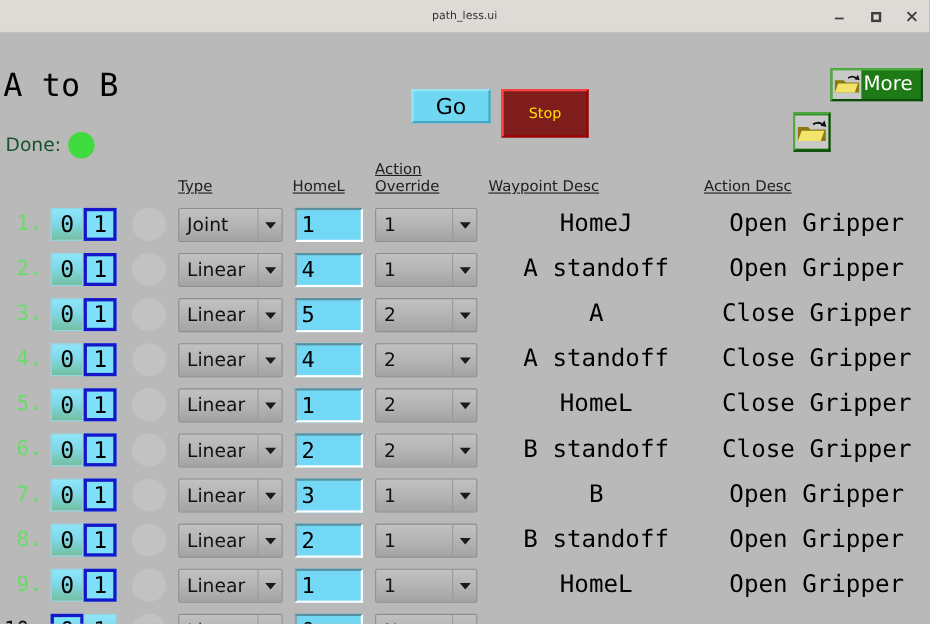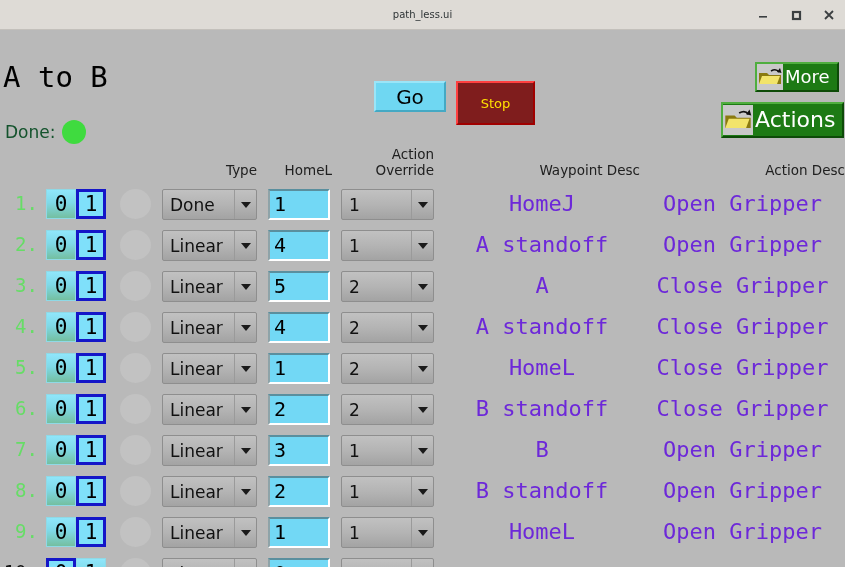--- a/index.html
+++ b/index.html
@@ -57,21 +57,21 @@
     border-right:2px solid #0d4b08;border-bottom:2px solid #0d4b08;
     box-sizing:border-box;cursor:pointer;color:#fff;text-align:right;
   }
   .fbtn .flabel{font-size:18px;padding:0 7px 0 2px;color:#ffffff;line-height:1;}
   .fbtn .ficon{width:26px;height:26px;flex:0 0 26px;background:#c9c9c9;display:block;}
   .more{left:755px;top:32px;height:30px;}
   .actions{left:721px;top:72px;height:36px;}
   .actions .ficon{width:30px;height:30px;flex:0 0 30px;}
   .actions .flabel{font-size:22px;}
   
-  .hdr{position:absolute;font-size:13.5px;color:#202020;text-align:right;}
+  .hdr{position:absolute;font-size:13.5px;color:#202020;text-align:left;text-decoration:underline;}
   
   .row{position:absolute;left:0;width:845px;height:41px;}
   .rnum{
     position:absolute;left:0;width:38px;text-align:right;
     font-size:19px;line-height:41px;
     font-family:"DejaVu Sans Mono","Liberation Mono",monospace;
   }
   .rnum.green{color:#66dd66;}
   .rnum.black{color:#101010;}
   .tog{position:absolute;left:46px;top:6px;display:flex;height:30px;}
@@ -109,21 +109,21 @@
     box-sizing:border-box;background:#72d8f5;
     border-top:2px solid #5a8f9e;border-left:2px solid #8ea3a8;
     border-right:2px solid #ffffff;border-bottom:2px solid #ffffff;
     font-size:20px;color:#000;padding-left:4px;line-height:27px;
     font-family:"DejaVu Sans Mono","Liberation Mono",monospace;
     cursor:text;
   }
   .wdesc,.adesc{
     position:absolute;top:0;height:41px;line-height:41px;text-align:center;
     font-family:"DejaVu Sans Mono","Liberation Mono",monospace;
-    font-size:22px;color:#6d28d9;
+    font-size:22px;color:#000000;
   }
   .wdesc{left:444px;width:196px;}
   .adesc{left:640px;width:205px;}
 </style>
 </head>
 <body>
 
 <div class="titlebar">
   <div class="ttl">path_less.ui</div>
   <div class="wbtns">
@@ -173,40 +173,39 @@
   <div class="fbtn actions">
     <span class="ficon">
       <svg width="30" height="30" viewBox="0 0 26 26">
         <rect width="26" height="26" fill="#c9c9c9"></rect>
         <path d="M2 20 V9 h8 l2 2 h12 v9 z" fill="#8a7a10"></path>
         <path d="M2 20 l3 -8 h18 l-3 8 z" fill="#f2e46b"></path>
         <path d="M14 7 q5 -3 8 1" stroke="#111" stroke-width="1.6" fill="none"></path>
         <path d="M23 4 l1.5 5 l-4.5 -1 z" fill="#111"></path>
       </svg>
     </span>
-    <span class="flabel">Actions</span>
   </div>
 
   <div class="hdr" style="left:162px;top:132px;width:95px;">Type</div>
   <div class="hdr" style="left:266px;top:132px;width:66px;">HomeL</div>
   <div class="hdr" style="left:341px;top:116px;width:93px;">Action</div>
   <div class="hdr" style="left:341px;top:132px;width:93px;">Override</div>
   <div class="hdr" style="left:444px;top:132px;width:196px;">Waypoint Desc</div>
   <div class="hdr" style="left:640px;top:132px;width:205px;">Action Desc</div>
 
   <div id="rows">
       <div class="row" style="top: 153px;">
         <div class="rnum green">1.</div>
         <div class="tog">
           <div class="tbit off">0</div>
           <div class="tbit on">1</div>
         </div>
         <div class="circle"></div>
         <div class="combo typec">
-          <span class="cval">Done</span>
+          <span class="cval">Joint</span>
           <span class="carr">
             <i></i>
           </span>
         </div>
         <div class="numin">1</div>
         <div class="combo ovrc">
           <span class="cval">1</span>
           <span class="carr">
             <i></i>
           </span>

